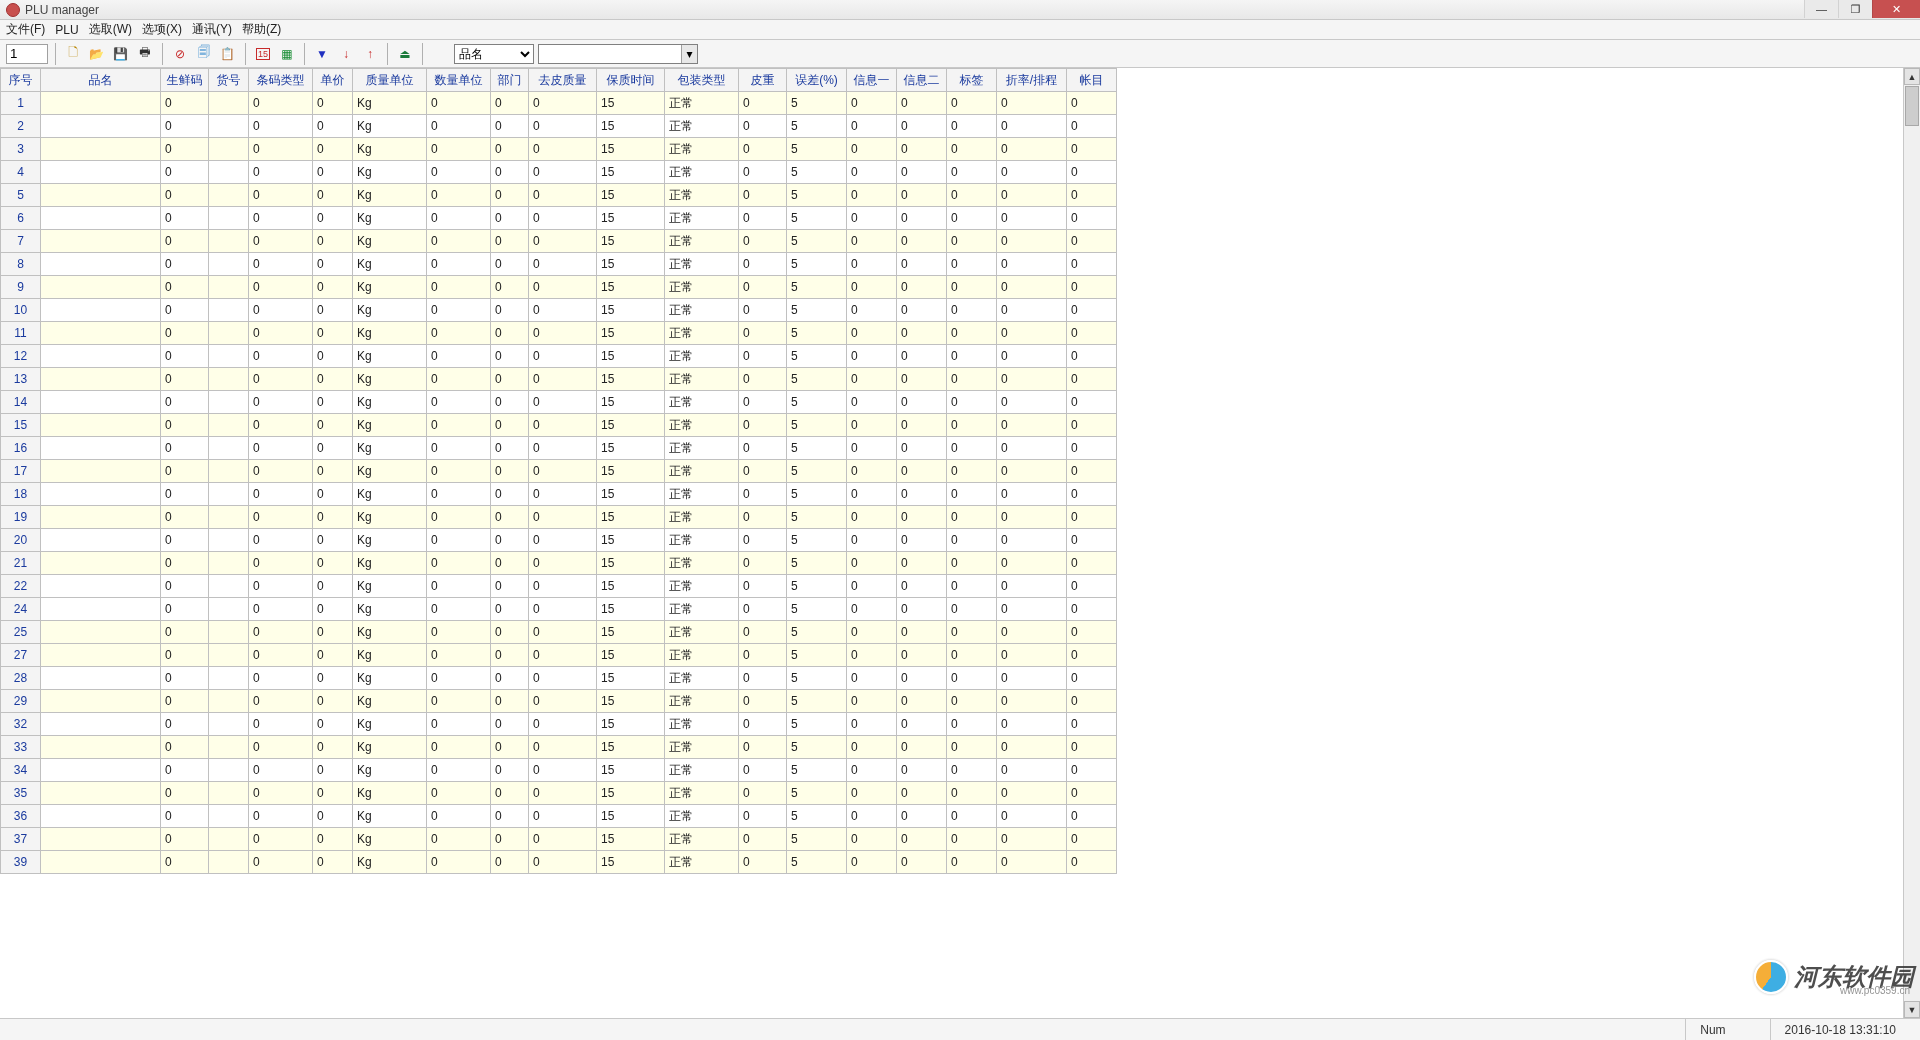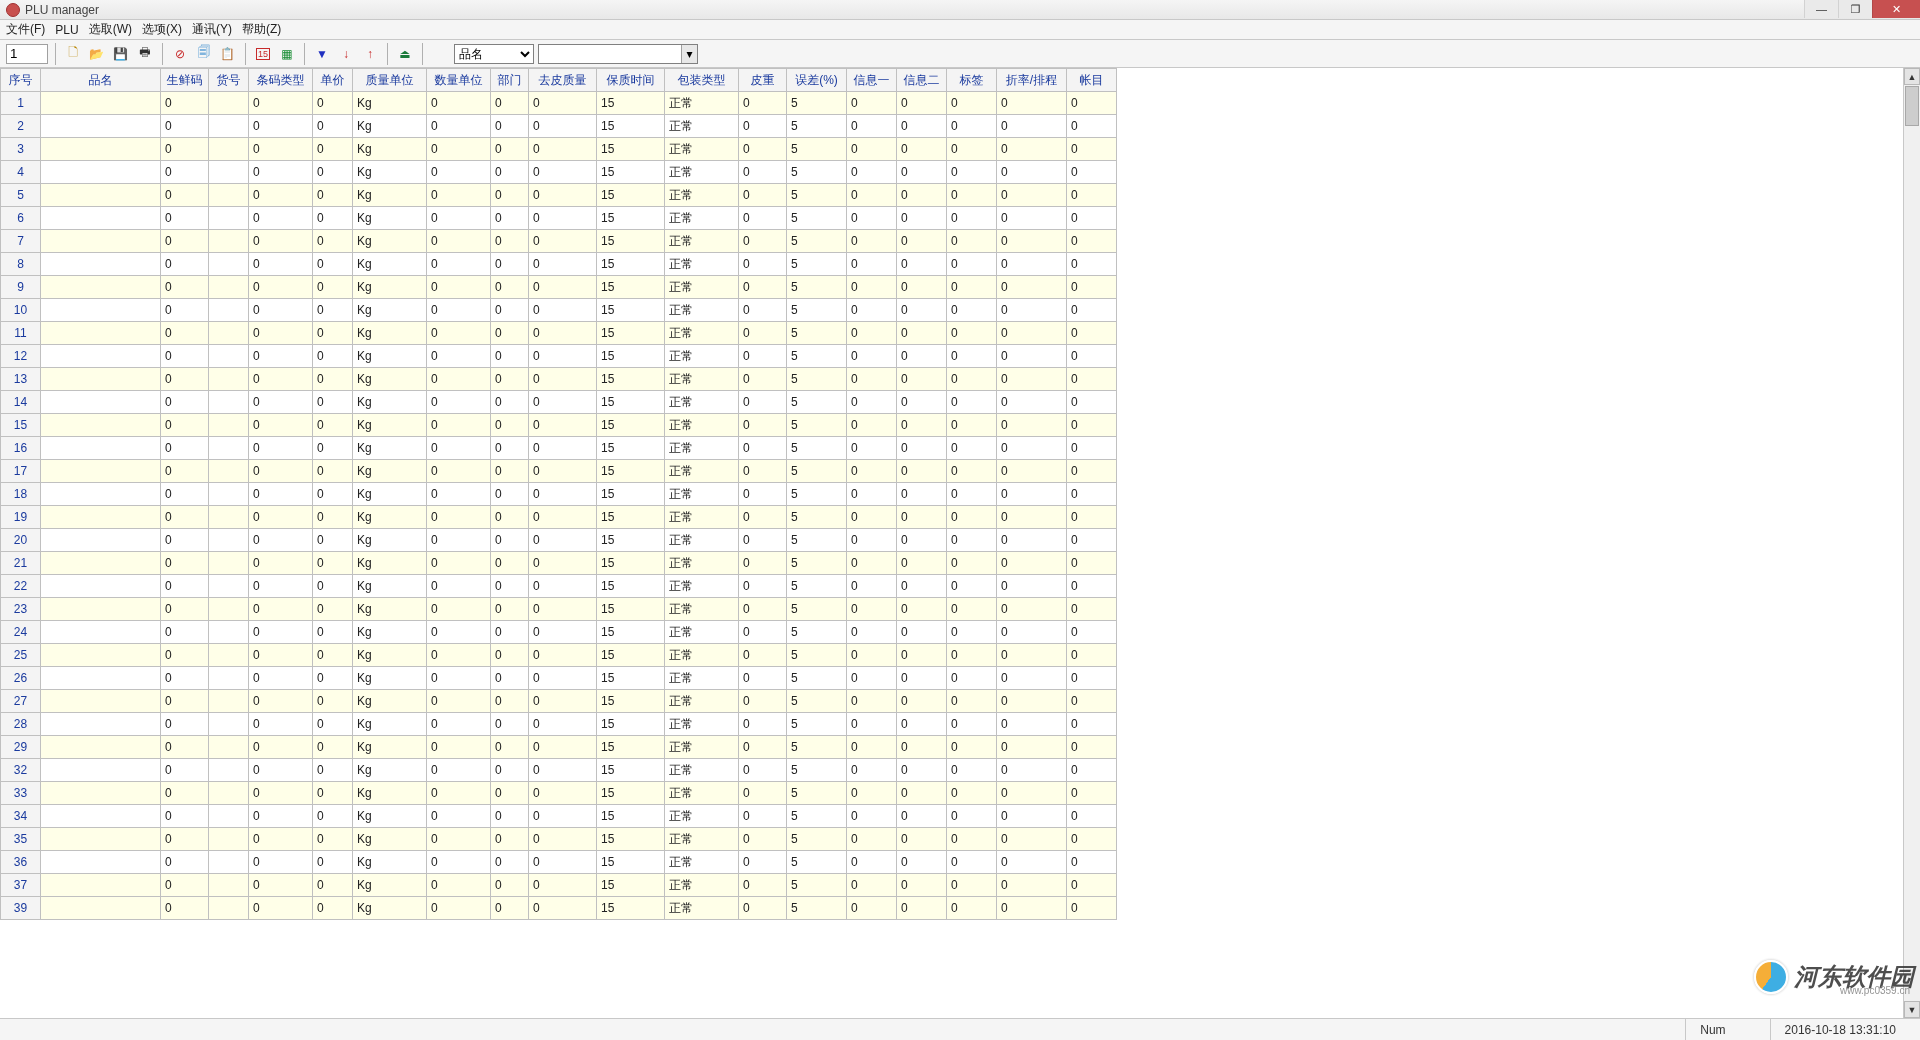--- a/index.html
+++ b/index.html
@@ -588,41 +588,20 @@
             <td style="width: 68px;">15</td>
             <td style="width: 74px;">正常</td>
             <td style="width: 48px;">0</td>
             <td style="width: 60px;">5</td>
             <td style="width: 50px;">0</td>
             <td style="width: 50px;">0</td>
             <td style="width: 50px;">0</td>
             <td style="width: 70px;">0</td>
             <td style="width: 50px;">0</td>
           </tr>
-          <tr class="odd">
-            <td class="rownum" style="width: 40px;">23</td>
-            <td style="width: 120px;"></td>
-            <td style="width: 48px;">0</td>
-            <td style="width: 40px;"></td>
-            <td style="width: 64px;">0</td>
-            <td style="width: 40px;">0</td>
-            <td style="width: 74px;">Kg</td>
-            <td style="width: 64px;">0</td>
-            <td style="width: 38px;">0</td>
-            <td style="width: 68px;">0</td>
-            <td style="width: 68px;">15</td>
-            <td style="width: 74px;">正常</td>
-            <td style="width: 48px;">0</td>
-            <td style="width: 60px;">5</td>
-            <td style="width: 50px;">0</td>
-            <td style="width: 50px;">0</td>
-            <td style="width: 50px;">0</td>
-            <td style="width: 70px;">0</td>
-            <td style="width: 50px;">0</td>
-          </tr>
           <tr class="even">
             <td class="rownum" style="width: 40px;">24</td>
             <td style="width: 120px;"></td>
             <td style="width: 48px;">0</td>
             <td style="width: 40px;"></td>
             <td style="width: 64px;">0</td>
             <td style="width: 40px;">0</td>
             <td style="width: 74px;">Kg</td>
             <td style="width: 64px;">0</td>
             <td style="width: 38px;">0</td>
@@ -632,41 +611,20 @@
             <td style="width: 48px;">0</td>
             <td style="width: 60px;">5</td>
             <td style="width: 50px;">0</td>
             <td style="width: 50px;">0</td>
             <td style="width: 50px;">0</td>
             <td style="width: 70px;">0</td>
             <td style="width: 50px;">0</td>
           </tr>
           <tr class="odd">
             <td class="rownum" style="width: 40px;">25</td>
-            <td style="width: 120px;"></td>
-            <td style="width: 48px;">0</td>
-            <td style="width: 40px;"></td>
-            <td style="width: 64px;">0</td>
-            <td style="width: 40px;">0</td>
-            <td style="width: 74px;">Kg</td>
-            <td style="width: 64px;">0</td>
-            <td style="width: 38px;">0</td>
-            <td style="width: 68px;">0</td>
-            <td style="width: 68px;">15</td>
-            <td style="width: 74px;">正常</td>
-            <td style="width: 48px;">0</td>
-            <td style="width: 60px;">5</td>
-            <td style="width: 50px;">0</td>
-            <td style="width: 50px;">0</td>
-            <td style="width: 50px;">0</td>
-            <td style="width: 70px;">0</td>
-            <td style="width: 50px;">0</td>
-          </tr>
-          <tr class="even">
-            <td class="rownum" style="width: 40px;">26</td>
             <td style="width: 120px;"></td>
             <td style="width: 48px;">0</td>
             <td style="width: 40px;"></td>
             <td style="width: 64px;">0</td>
             <td style="width: 40px;">0</td>
             <td style="width: 74px;">Kg</td>
             <td style="width: 64px;">0</td>
             <td style="width: 38px;">0</td>
             <td style="width: 68px;">0</td>
             <td style="width: 68px;">15</td>

